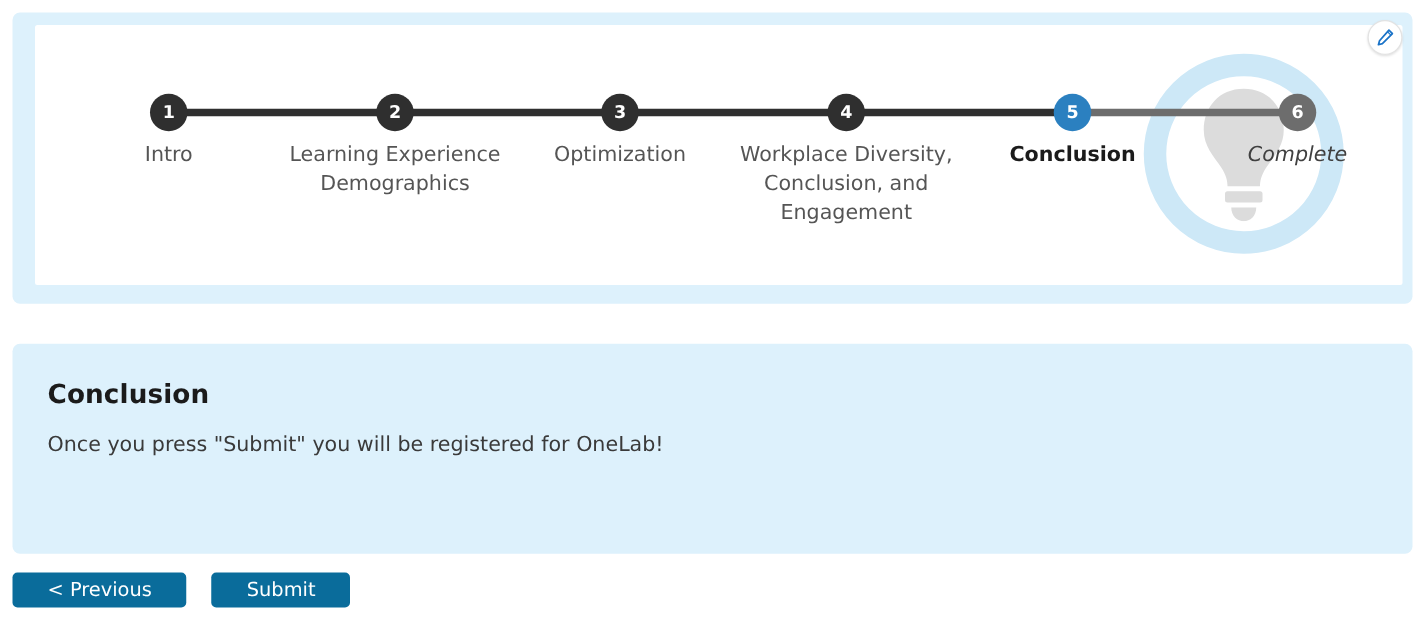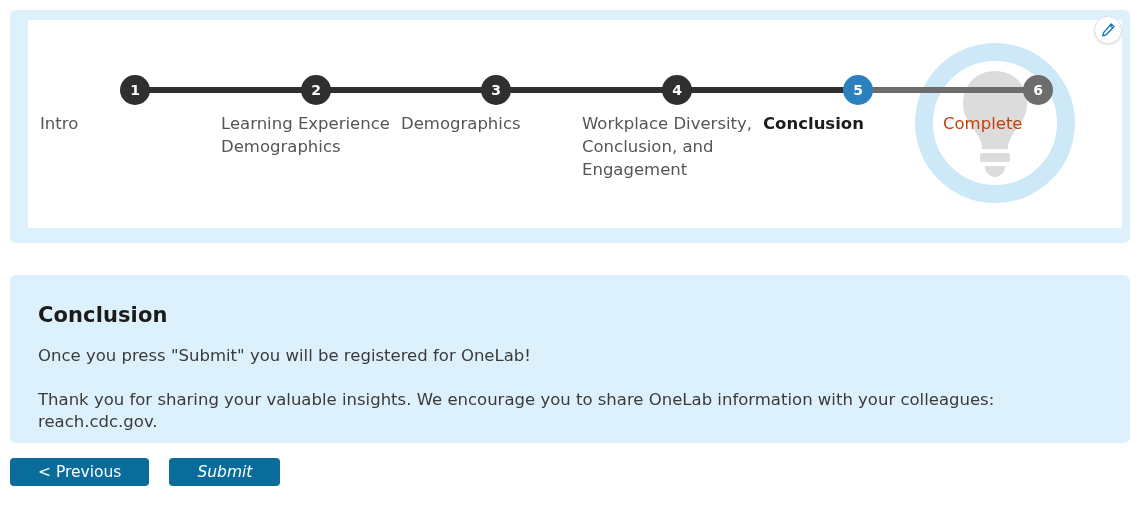--- a/index.html
+++ b/index.html
@@ -103,29 +103,30 @@
     line-height: 1;
   }
   .step.current .step-dot { background: #2b80c0; }
   .step.todo    .step-dot { background: #6d6d6d; }
 
   .step-label {
     position: absolute;
     left: -95px;
     top: 37px;
     width: 190px;
+    text-align: center;
     font-size: 16.5px;
     line-height: 23px;
     color: #555555;
   }
   .step.current .step-label {
     color: #1b1b1b;
     font-weight: bold;
   }
-  .step.todo .step-label { color: #c2410c; }
+  .step.todo .step-label { color: #404040; font-style: italic; }
 
   
   .edit-fab {
     position: absolute;
     right: 8px;
     top: 6px;
     width: 28px;
     height: 28px;
     border-radius: 50%;
     background: #ffffff;
@@ -180,21 +181,21 @@
     border-radius: 4px;
     font-family: "DejaVu Sans", "Liberation Sans", sans-serif;
     font-size: 15.5px;
     padding: 0 28px;
     height: 28px;
     min-width: 108px;
     cursor: pointer;
     line-height: 28px;
     text-align: center;
   }
-  .btn.submit { min-width: 108px; font-style: italic; }
+  .btn.submit { min-width: 108px; }
 </style>
 </head>
 <body>
 
 <div class="progress-panel">
 
   <div class="progress-card">
 
     <div class="watermark">
       <div class="wm-ring"></div>
@@ -216,21 +217,21 @@
         <div class="step-label">Intro</div>
       </div>
 
       <div class="step done" style="left:288px;">
         <div class="step-dot">2</div>
         <div class="step-label">Learning Experience Demographics</div>
       </div>
 
       <div class="step done" style="left:468px;">
         <div class="step-dot">3</div>
-        <div class="step-label">Demographics</div>
+        <div class="step-label">Optimization</div>
       </div>
 
       <div class="step done" style="left:649px;">
         <div class="step-dot">4</div>
         <div class="step-label">Workplace Diversity, Conclusion, and Engagement</div>
       </div>
 
       <div class="step current" style="left:830px;">
         <div class="step-dot">5</div>
         <div class="step-label">Conclusion</div>
@@ -247,19 +248,18 @@
     <svg width="14" height="14" viewBox="0 0 16 16">
       <path d="M11.6 1.2 L14.8 4.4 L5.6 13.6 L2 14.6 L3 11 Z" fill="none" stroke="#1a73c8" stroke-width="1.6" stroke-linejoin="round"></path>
       <path d="M10.2 2.6 L13.4 5.8" stroke="#1a73c8" stroke-width="1.2"></path>
     </svg>
   </div>
 </div>
 
 <div class="content-panel">
   <h2 class="content-title">Conclusion</h2>
   <p class="content-para">Once you press "Submit" you will be registered for OneLab!</p>
-  <p class="content-para">Thank you for sharing your valuable insights. We encourage you to share OneLab information with your colleagues: reach.cdc.gov.</p>
 </div>
 
 <div class="button-bar">
   <button class="btn previous">&lt; Previous</button>
   <button class="btn submit">Submit</button>
 </div>
 
 </body></html>

